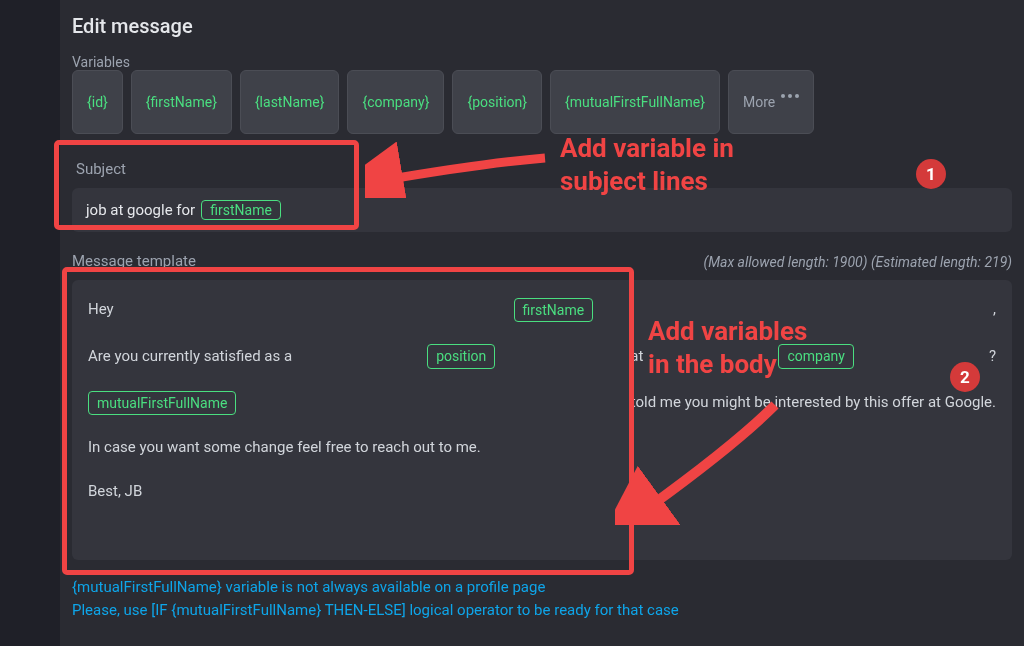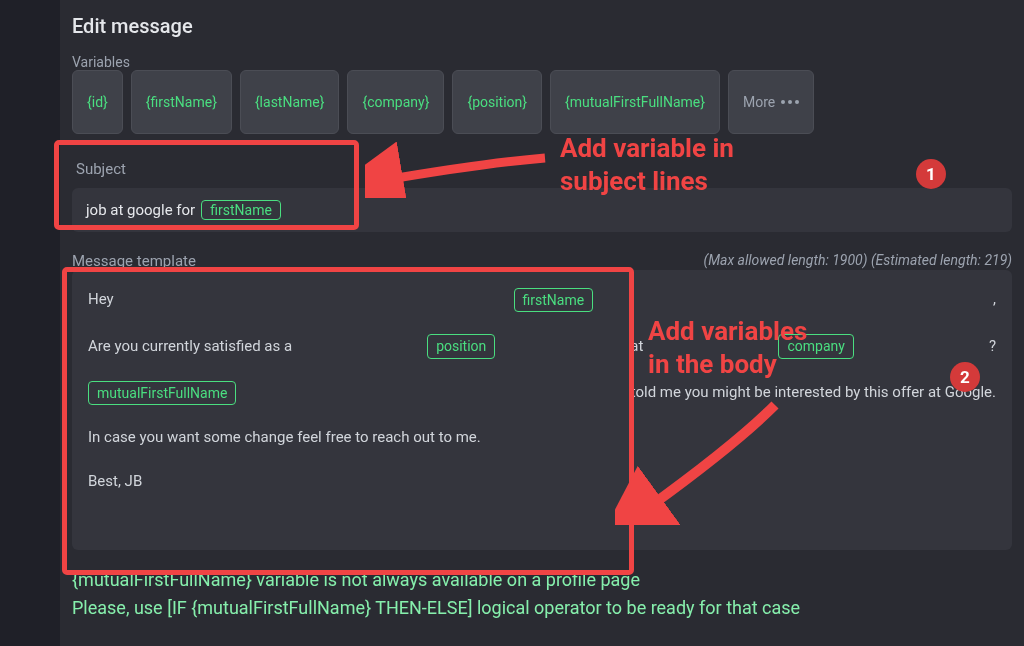--- a/index.html
+++ b/index.html
@@ -45,21 +45,20 @@
       background: #3f4149;
       border: 1px solid #4b4d55;
       border-radius: 6px;
       padding: 23px 14px;
       font-size: 14px;
       color: #4ade80;
       cursor: pointer;
     }
     .chip.more {
       display: inline-flex;
-      align-items: center;
       gap: 6px;
       color: #9ca3af;
     }
     .dots {
       display: inline-flex;
       gap: 3px;
     }
     .dots span {
       width: 4px; height: 4px; border-radius: 50%;
       background: #9ca3af;
@@ -86,22 +85,23 @@
       display: inline-block;
       border: 1px solid #4ade80;
       border-radius: 4px;
       padding: 1px 8px;
       font-size: 14px;
       color: #4ade80;
     }
     .meta-row {
       display: flex;
       justify-content: space-between;
-      align-items: flex-start;
+      align-items: flex-end;
       margin-top: 8px;
+      margin-bottom: 10px;
     }
     .meta-row .left {
       font-size: 15px;
       color: #9ca3af;
     }
     .meta-row .right {
       font-size: 14px;
       color: #9ca3af;
       font-style: italic;
     }
@@ -111,22 +111,22 @@
       padding: 18px 16px;
       font-size: 15px;
       line-height: 1.45;
       color: #d1d5db;
       min-height: 280px;
     }
     .editor .line { margin-bottom: 22px; display: flex; flex-wrap: wrap; align-items: center; gap: 18px; justify-content: space-between; }
     .editor .line:last-child { margin-bottom: 0; }
     .footer-note {
       margin-top: 16px;
-      font-size: 18px;
-      color: #86efac;
+      font-size: 15px;
+      color: #0ea5e9;
       line-height: 1.55;
     }
     
     .anno-box {
       position: absolute;
       border: 5px solid #f04444;
       border-radius: 5px;
       pointer-events: none;
     }
     .anno-box.subject {

